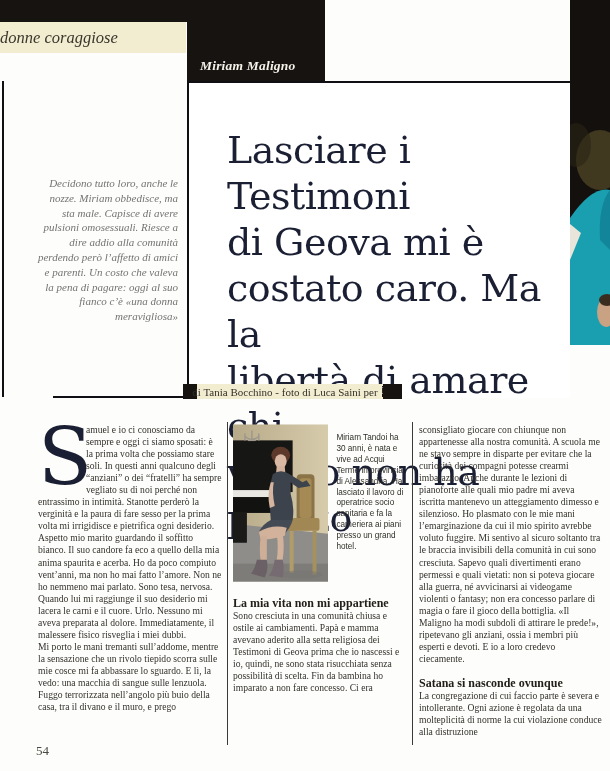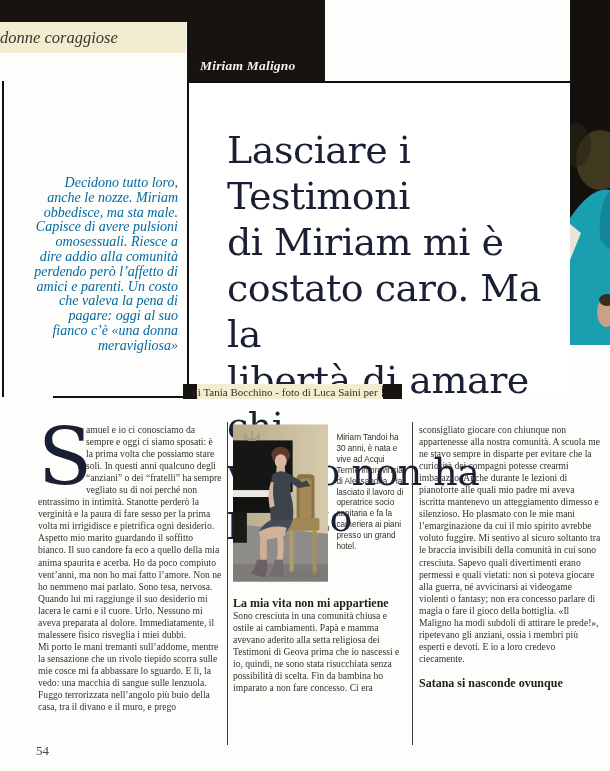--- a/index.html
+++ b/index.html
@@ -21,21 +21,21 @@
     font-style:italic;font-weight:bold;font-size:13.5px;letter-spacing:.2px;}
   
   .headline-box{position:absolute;left:187px;top:81px;width:383px;height:317px;background:#fff;
     border-top:2px solid var(--rule);border-left:2px solid var(--rule);box-sizing:border-box;padding-left:16px;}
   .headline{margin:44px 0 0 22px;font-size:38px;line-height:46px;color:var(--headline);
     font-family:"DejaVu Serif","Liberation Serif",serif;letter-spacing:-.5px;}
   
   .left-rule{position:absolute;left:2px;top:81px;width:2px;height:316px;background:var(--rule);}
   .left-bottom-rule{position:absolute;left:53px;top:396px;width:131px;height:2px;background:var(--rule);}
   .pull-quote{position:absolute;left:34px;top:176px;width:144px;text-align:right;
-    font-style:italic;font-size:14px;line-height:14.8px;color:#0369a1;}
+    font-style:italic;font-size:11px;line-height:14.8px;color:#737373;}
   
   .byline-bar{position:absolute;left:183px;top:384px;height:15px;display:flex;align-items:stretch;}
   .byline-cap{background:var(--ink-bar);}
   .byline-cap.l{width:14px;} .byline-cap.r{width:19px;}
   .byline-mid{background:var(--cream);width:186px;display:flex;align-items:center;justify-content:center;gap:4px;}
   .byline-mid .txt{font-size:11px;color:#33302a;white-space:nowrap;}
   .f-logo{width:11px;height:11px;background:#14100d;color:#fff;font-weight:bold;font-size:8.5px;
     line-height:11px;text-align:center;font-family:"DejaVu Serif",serif;}
   
   .photo-strip{position:absolute;left:570px;top:0;width:40px;height:345px;}
@@ -77,21 +77,21 @@
       <path d="M40,190 Q28,205 30,240 L40,250 Z" fill="#12859a"></path>
       <polygon points="0,224 11,233 0,260" fill="#e9e5da"></polygon>
       <ellipse cx="36" cy="312" rx="9" ry="15" fill="#c9a183"></ellipse>
       <ellipse cx="37" cy="300" rx="8" ry="6" fill="#3a2d1f"></ellipse>
     </svg>
   </div>
 
   <div class="headline-box">
     <div class="headline">
       <div>Lasciare i Testimoni</div>
-      <div>di Miriam mi è</div>
+      <div>di Geova mi è</div>
       <div>costato caro. Ma la</div>
       <div>libertà di amare chi</div>
       <div>voglio non ha prezzo</div>
     </div>
   </div>
 
   <div class="left-rule"></div>
   <div class="left-bottom-rule"></div>
   <div class="pull-quote">Decidono tutto loro, anche le nozze. Miriam obbedisce, ma sta male. Capisce di avere pulsioni omosessuali. Riesce a dire addio alla comunità perdendo però l’affetto di amici e parenti. Un costo che valeva la pena di pagare: oggi al suo fianco c’è «una donna meravigliosa»</div>
 
@@ -156,16 +156,17 @@
       </svg>
       <div class="caption">Miriam Tandoi ha 30 anni, è nata e vive ad Acqui Terme in provincia di Alessandria. Ha lasciato il lavoro di operatrice socio sanitaria e fa la cameriera ai piani presso un grand hotel.</div>
     </div>
     <div class="subhead">La mia vita non mi appartiene</div>
     <p>Sono cresciuta in una comunità chiusa e ostile ai cambiamenti. Papà e mamma avevano aderito alla setta religiosa dei Testimoni di Geova prima che io nascessi e io, quindi, ne sono stata risucchiata senza possibilità di scelta. Fin da bambina ho imparato a non fare concesso. Ci era</p>
   </div>
 
   <div class="col col3">
     <p>sconsigliato giocare con chiunque non appartenesse alla nostra comunità. A scuola me ne stavo sempre in disparte per evitare che la curiosità dei compagni potesse crearmi imbarazzo. Anche durante le lezioni di pianoforte alle quali mio padre mi aveva iscritta mantenevo un atteggiamento dimesso e silenzioso. Ho plasmato con le mie mani l’emarginazione da cui il mio spirito avrebbe voluto fuggire. Mi sentivo al sicuro soltanto tra le braccia invisibili della comunità in cui sono cresciuta. Sapevo quali divertimenti erano permessi e quali vietati: non si poteva giocare alla guerra, né avvicinarsi ai videogame violenti o fantasy; non era concesso parlare di magia o fare il gioco della bottiglia. «Il Maligno ha modi subdoli di attirare le prede!», ripetevano gli anziani, ossia i membri più esperti e devoti. E io a loro credevo ciecamente.</p>
     <div class="subhead">Satana si nasconde ovunque</div>
+    <p>La congregazione di cui faccio parte è severa e intollerante. Ogni azione è regolata da una molteplicità di norme la cui violazione conduce alla distruzione</p>
   </div>
 
   <div class="page-number">54</div>
 </div>
 
 </body></html>

